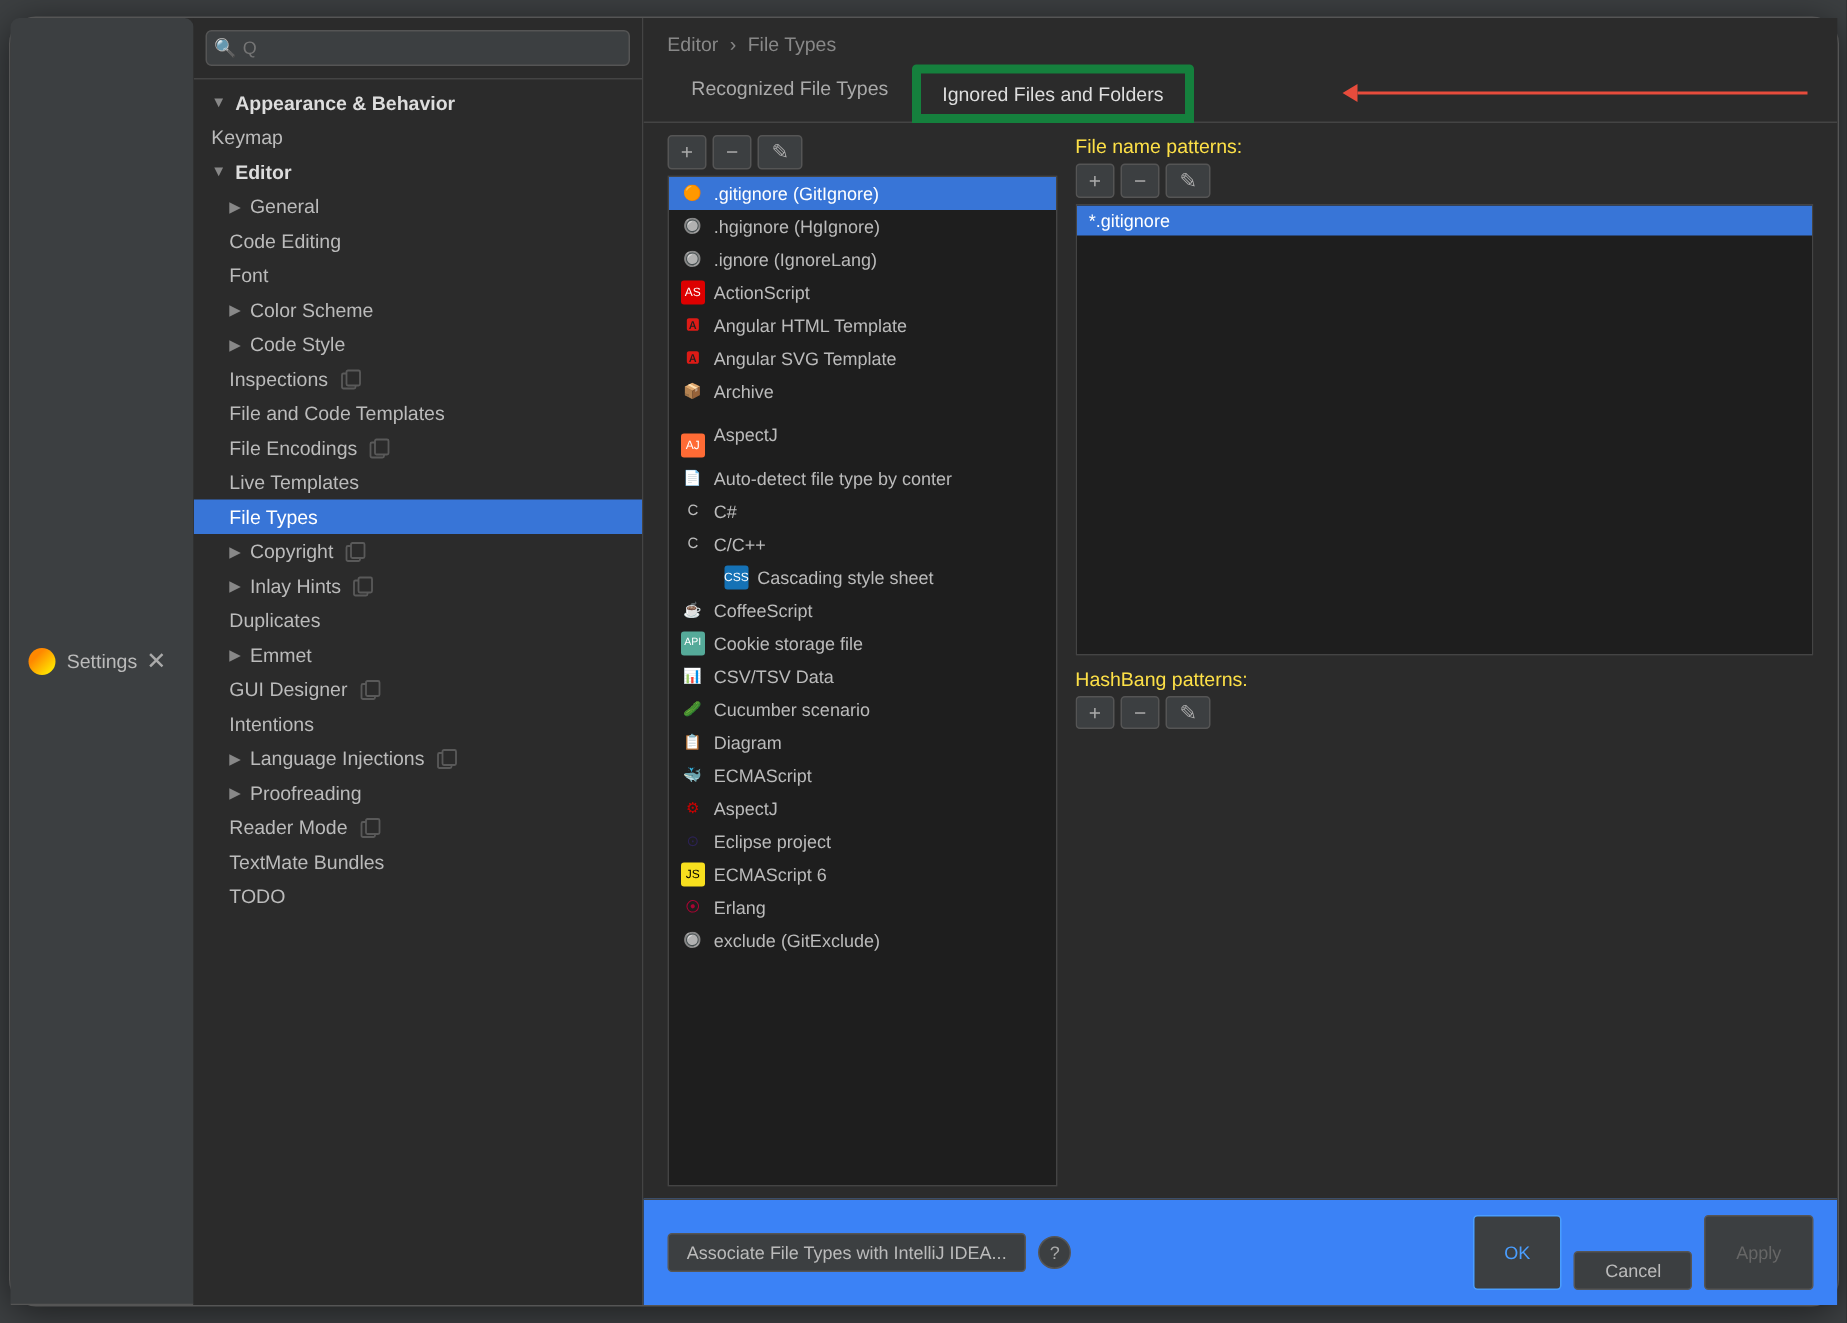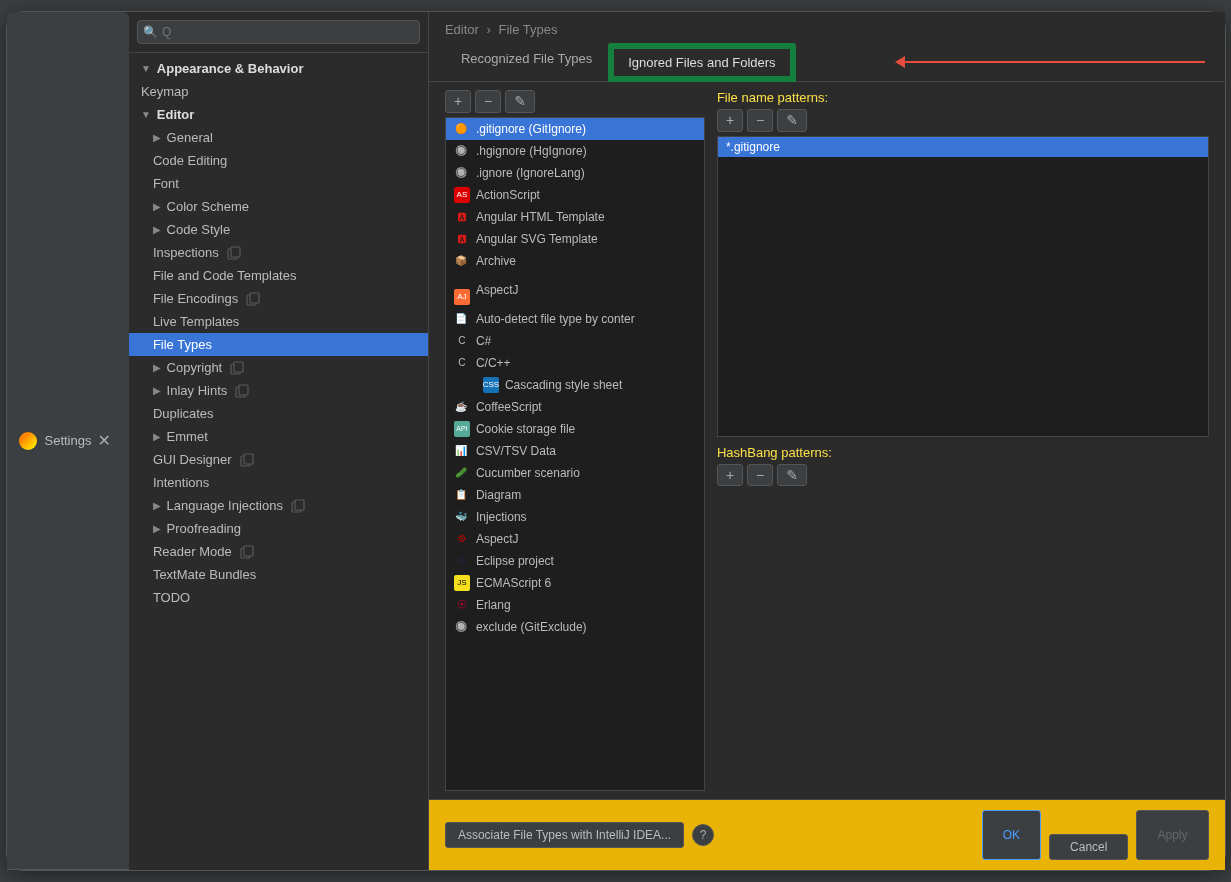--- a/index.html
+++ b/index.html
@@ -297,21 +297,21 @@
       text-align: center;
       margin-top: 40px;
     }
     
     .bottom-bar {
       display: flex;
       align-items: center;
       justify-content: space-between;
       padding: 10px 16px;
       border-top: 1px solid #444;
-      background: #eab308;
+      background: #3b82f6;
       flex-shrink: 0;
     }
     .bottom-left {
       display: flex;
       align-items: center;
       gap: 8px;
     }
     .assoc-btn {
       background: #3c3f41;
       border: 1px solid #555;
@@ -636,21 +636,21 @@
             <div class="file-item">
               <span class="file-item-icon icon-cucumber">🥒</span>
               <span>Cucumber scenario</span>
             </div>
             <div class="file-item">
               <span class="file-item-icon">📋</span>
               <span>Diagram</span>
             </div>
             <div class="file-item">
               <span class="file-item-icon icon-docker">🐳</span>
-              <span>Injections</span>
+              <span>ECMAScript</span>
             </div>
             <div class="file-item">
               <span class="file-item-icon icon-drools">⚙</span>
               <span>AspectJ</span>
             </div>
             <div class="file-item">
               <span class="file-item-icon icon-eclipse">⊙</span>
               <span>Eclipse project</span>
             </div>
             <div class="file-item">

